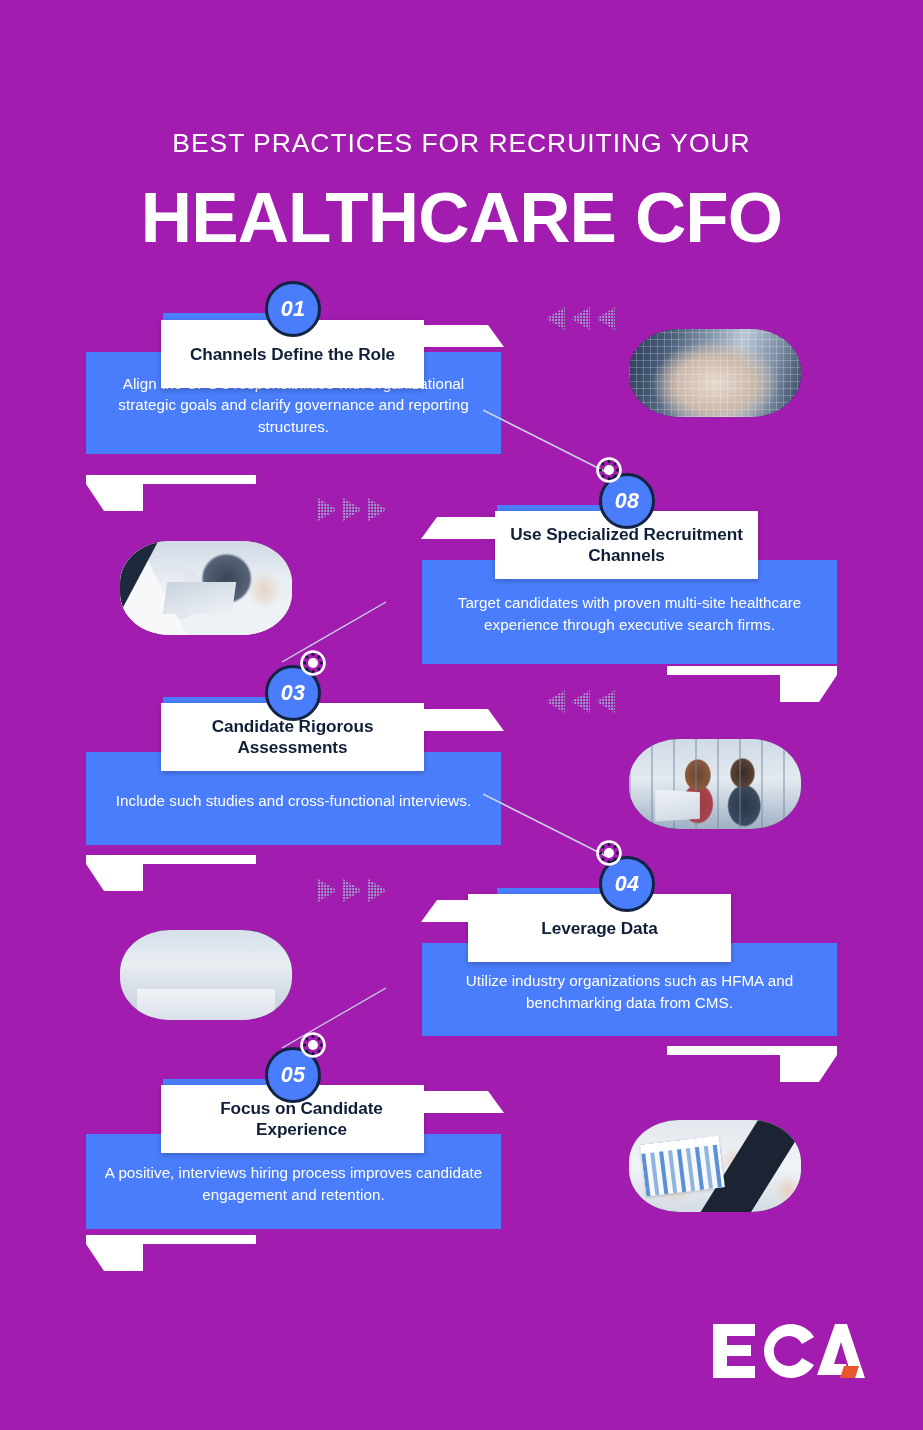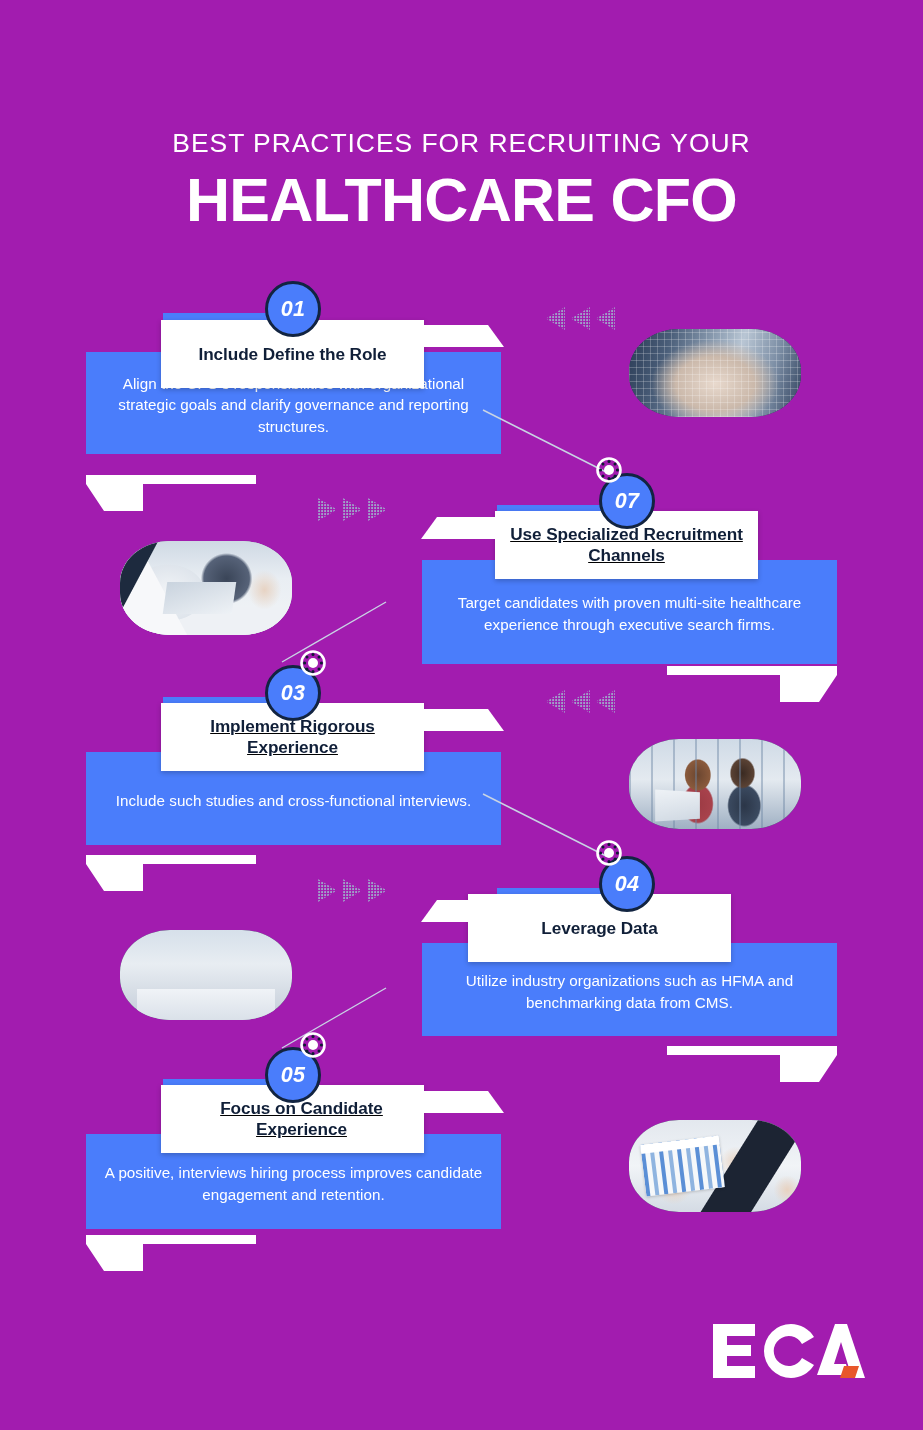--- a/index.html
+++ b/index.html
@@ -27,22 +27,22 @@
   .eyebrow {
     font-size: 26.5px;
     letter-spacing: 0.035em;
     color: #ffffff;
     font-weight: 400;
     font-family: "Liberation Sans", sans-serif;
     line-height: 1.2;
   }
 
   .headline {
-    margin-top: 8px;
-    font-size: 61px;
+    margin-top: 20px;
+    font-size: 71px;
     font-weight: 700;
     letter-spacing: -0.012em;
     color: #ffffff;
     line-height: 1.06;
     font-family: "Liberation Sans", sans-serif;
   }
 
   
   .body-panel {
     position: absolute;
@@ -79,21 +79,21 @@
     position: absolute;
     width: 263px;
     height: 68px;
     background: #ffffff;
     display: flex;
     align-items: center;
     justify-content: center;
     padding: 0 14px;
     box-shadow: 0 2px 5px rgba(0,0,0,0.22);
   }
-  .title-card.two-line { height: 68px; text-decoration: underline; }
+  .title-card.two-line { height: 68px; }
 
   .title-text {
     color: #101f38;
     font-size: 17.2px;
     font-weight: 700;
     text-align: center;
     line-height: 1.22;
     letter-spacing: -0.005em;
   }
 
@@ -358,21 +358,21 @@
     <path d="M397 404 L520 466" stroke="#c9d4e4" stroke-width="1.4" fill="none"></path>
     <path d="M300 598 L196 658" stroke="#c9d4e4" stroke-width="1.4" fill="none"></path>
   </svg>
 
   <div>
     <div class="tab-accent" style="left:163px; top:313px;"></div>
     <div class="body-panel left" style="top:352px;">
       <div class="body-text">Align the CFO’s responsibilities with organizational strategic goals and clarify governance and reporting structures.</div>
     </div>
     <div class="title-card" style="left:161px; top:320px;">
-      <div class="title-text">Include Define the Role</div>
+      <div class="title-text">Channels Define the Role</div>
     </div>
     <div class="badge" style="left:265px; top:281px;">
       <span class="badge-num">01</span>
     </div>
     <div class="photo" style="left:629px; top:329px;">
       <div class="photo-inner ph1"></div>
     </div>
   </div>
 
   <svg class="gear-node" style="left:596px; top:457px;" viewBox="0 0 26 26">
@@ -390,21 +390,21 @@
 
   <div>
     <div class="tab-accent" style="left:497px; top:505px;"></div>
     <div class="body-panel right" style="top:560px; height:104px;">
       <div class="body-text">Target candidates with proven multi-site healthcare experience through executive search firms.</div>
     </div>
     <div class="title-card two-line" style="left:495px; top:511px;">
       <div class="title-text">Use Specialized Recruitment Channels</div>
     </div>
     <div class="badge" style="left:599px; top:473px;">
-      <span class="badge-num">07</span>
+      <span class="badge-num">08</span>
     </div>
     <div class="photo" style="left:120px; top:541px; height:94px;">
       <div class="photo-inner ph2"></div>
     </div>
   </div>
 
   <svg class="gear-node" style="left:300px; top:650px;" viewBox="0 0 26 26">
     <circle cx="13" cy="13" r="11.5" fill="none" stroke="#ffffff" stroke-width="2.6"></circle>
     <circle cx="13" cy="13" r="5" fill="#ffffff"></circle>
     <circle cx="13" cy="4.6" r="1.5" fill="#0d1b31"></circle>
@@ -416,21 +416,21 @@
     <circle cx="4.6" cy="13" r="1.5" fill="#0d1b31"></circle>
     <circle cx="7" cy="7" r="1.5" fill="#0d1b31"></circle>
   </svg>
 
   <div>
     <div class="tab-accent" style="left:163px; top:697px;"></div>
     <div class="body-panel left" style="top:752px; height:93px;">
       <div class="body-text">Include such studies and cross-functional interviews.</div>
     </div>
     <div class="title-card two-line" style="left:161px; top:703px;">
-      <div class="title-text">Implement Rigorous Experience</div>
+      <div class="title-text">Candidate Rigorous Assessments</div>
     </div>
     <div class="badge" style="left:265px; top:665px;">
       <span class="badge-num">03</span>
     </div>
     <div class="photo" style="left:629px; top:739px; height:90px;">
       <div class="photo-inner ph3"></div>
     </div>
   </div>
 
   <svg class="gear-node" style="left:596px; top:840px;" viewBox="0 0 26 26">

